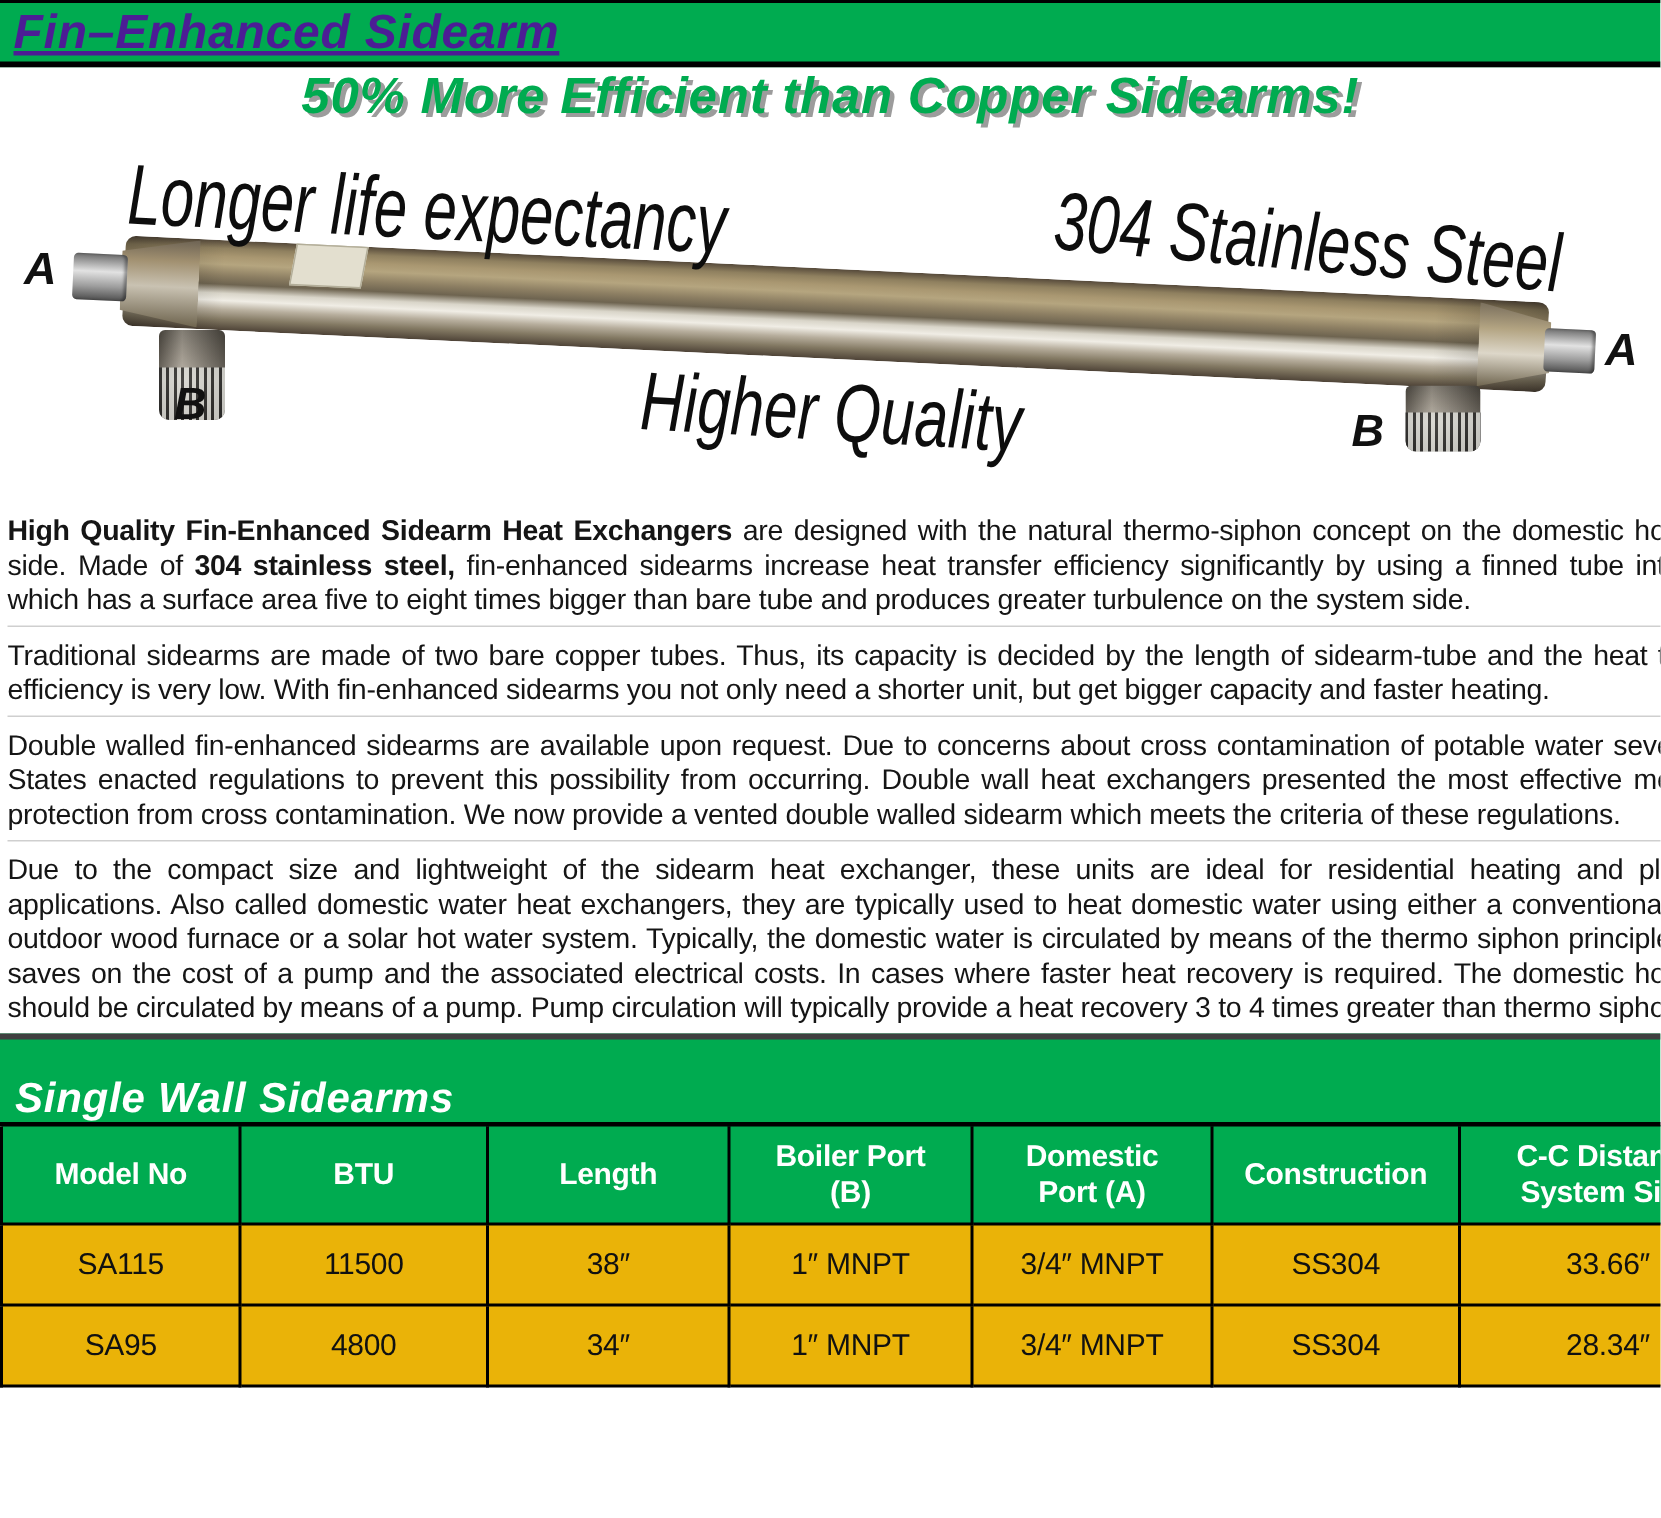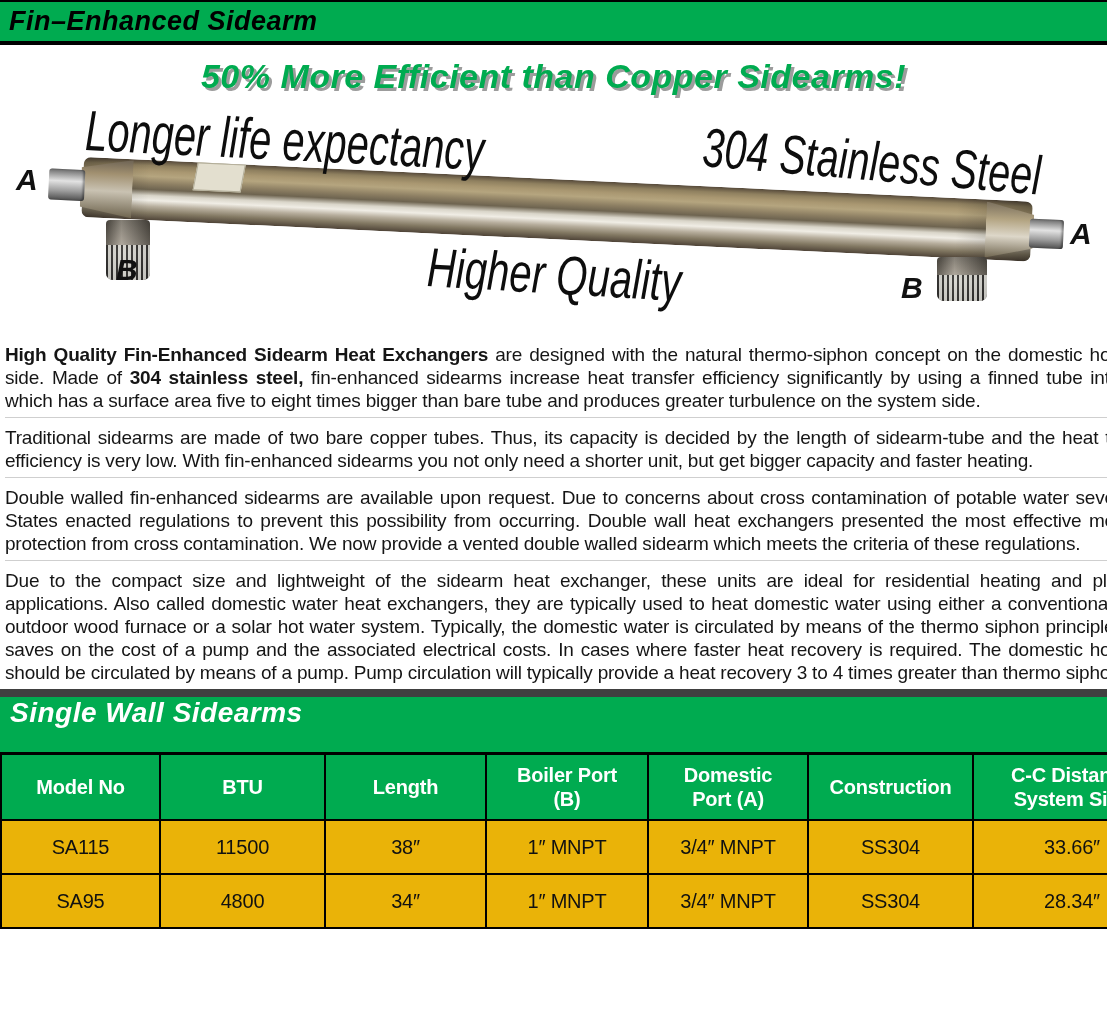--- a/index.html
+++ b/index.html
@@ -14,29 +14,30 @@
   
   .title-bar {
     height: 39px;
     background: #00AB50;
     border-top: 2px solid #000;
     border-bottom: 4px solid #000;
     display: flex; align-items: center;
     padding-left: 9px;
   }
   .title-bar .t {
-    color: #000000; font-size: 27px; font-weight: bold; font-style: italic;
+    color: #4c1d95; font-size: 32px; font-weight: bold; font-style: italic;
     letter-spacing: .5px;
+    text-decoration: underline;
   }
 
   
   .hero { position: relative; height: 290px; background: #fff; overflow: hidden; }
   .headline {
     position: relative; z-index: 4;
-    margin-top: 12px;
+    margin-top: 0;
     text-align: center;
     color: #00AB50;
     font-size: 34px; font-weight: bold; font-style: italic;
     letter-spacing: .5px;
     text-shadow: 3px 3px 0 #9c9c9c;
     white-space: nowrap;
   }
   .slogan {
     position: absolute; z-index: 4;
     color: #0d0d0d; font-style: italic; white-space: nowrap;
@@ -120,23 +121,23 @@
     font-size: 19px; line-height: 23px;
     letter-spacing: -0.2px;
     text-align: justify;
   }
   .para:last-child { border-bottom: none; margin-bottom: 0; }
   .lead { font-weight: bold; }
 
   
   .section-band {
     background: #00AB50;
-    border-top: 8px solid #404040;
+    border-top: 4px solid #404040;
     height: 55px;
-    display: flex; align-items: flex-start;
+    display: flex; align-items: flex-end;
     padding-left: 10px;
   }
   .section-band .t {
     color: #fff; font-size: 28px; font-weight: bold; font-style: italic;
     letter-spacing: .5px;
   }
 
   table.spec {
     border-collapse: collapse;
     table-layout: fixed;

